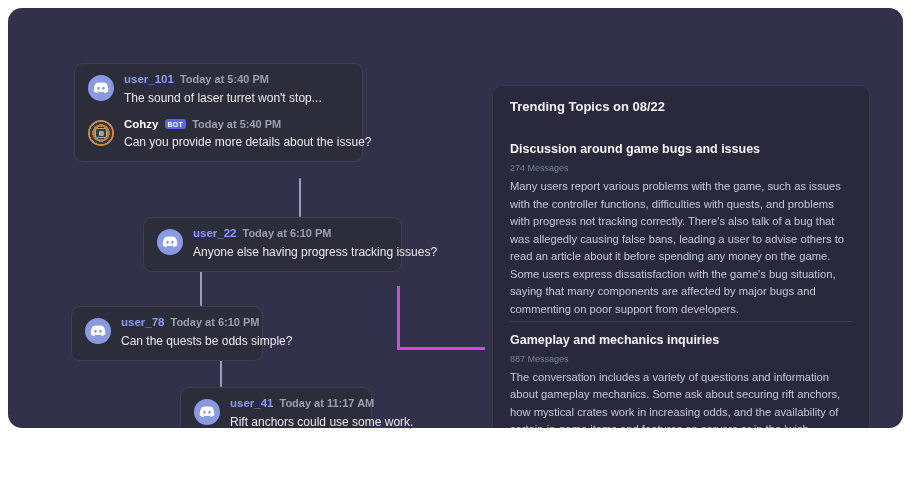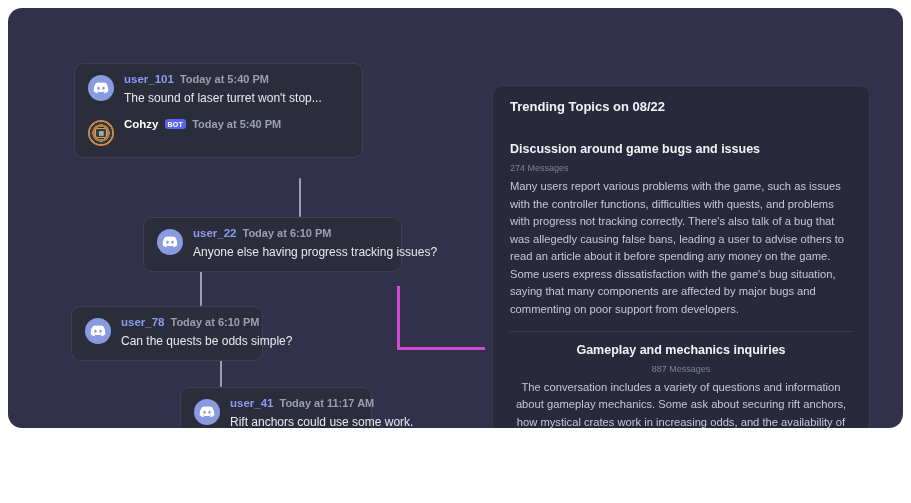--- a/index.html
+++ b/index.html
@@ -179,21 +179,21 @@
     padding: 13px 17px 0 17px;
     overflow: hidden;
   }
   #panel-title {
     font-size: 13px;
     font-weight: bold;
     color: #f2f3f6;
     margin-bottom: 17px;
   }
   .topic { padding-top: 11px; }
-  .topic + .topic { border-top: 1px solid #3a3d50; margin-top: 12px; text-align: center; }
+  .topic + .topic { border-top: 1px solid #3a3d50; margin-top: 2px; }
   .topic-title {
     font-size: 12.5px;
     font-weight: bold;
     color: #f2f3f6;
     margin-bottom: 7px;
   }
   .topic-count {
     font-size: 9px;
     color: #7a8094;
     margin-bottom: 5px;
@@ -238,20 +238,21 @@
     <div class="msg">
       <div class="avatar bot">
         <span class="bot-inner">▩</span>
       </div>
       <div class="msg-body">
         <div class="msg-head">
           <span class="username bot-name">Cohzy</span>
           <span class="bot-tag">BOT</span>
           <span class="timestamp">Today at 5:40 PM</span>
         </div>
+        <div class="msg-text">Can you provide more details about the issue?</div>
       </div>
     </div>
 
   </div>
 
   <div class="bubble" id="bubble-user22">
     <div class="msg">
       <div class="avatar">
         <span class="glyph">
           <svg width="16" height="12" viewBox="0 0 16 12" aria-hidden="true">

